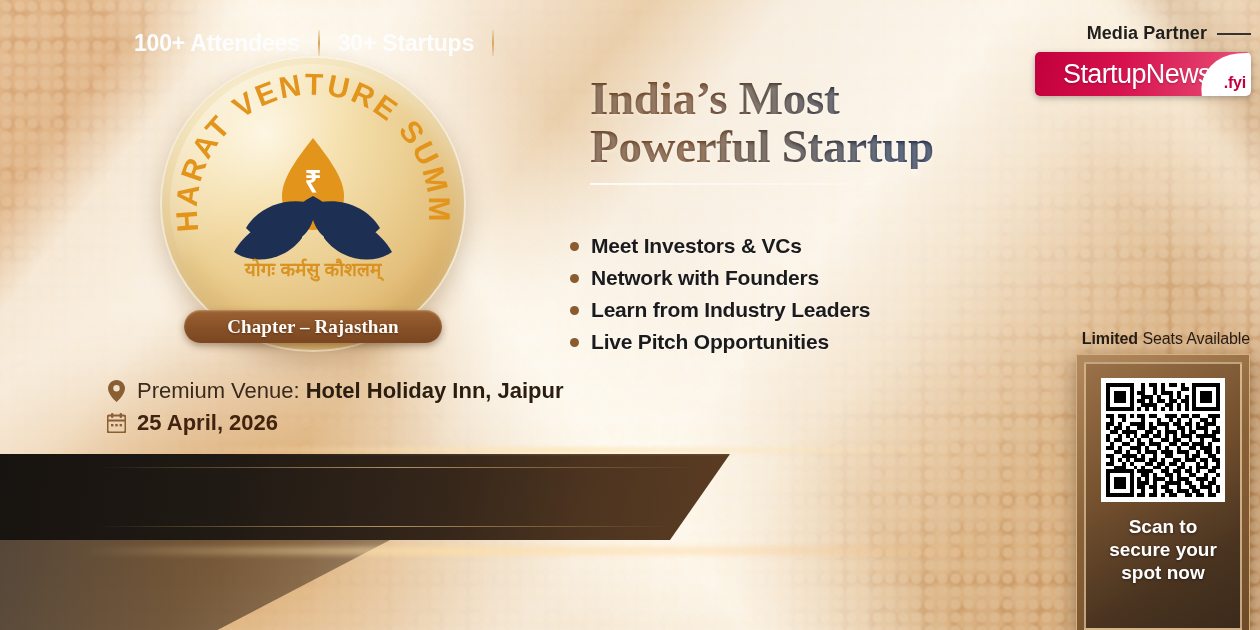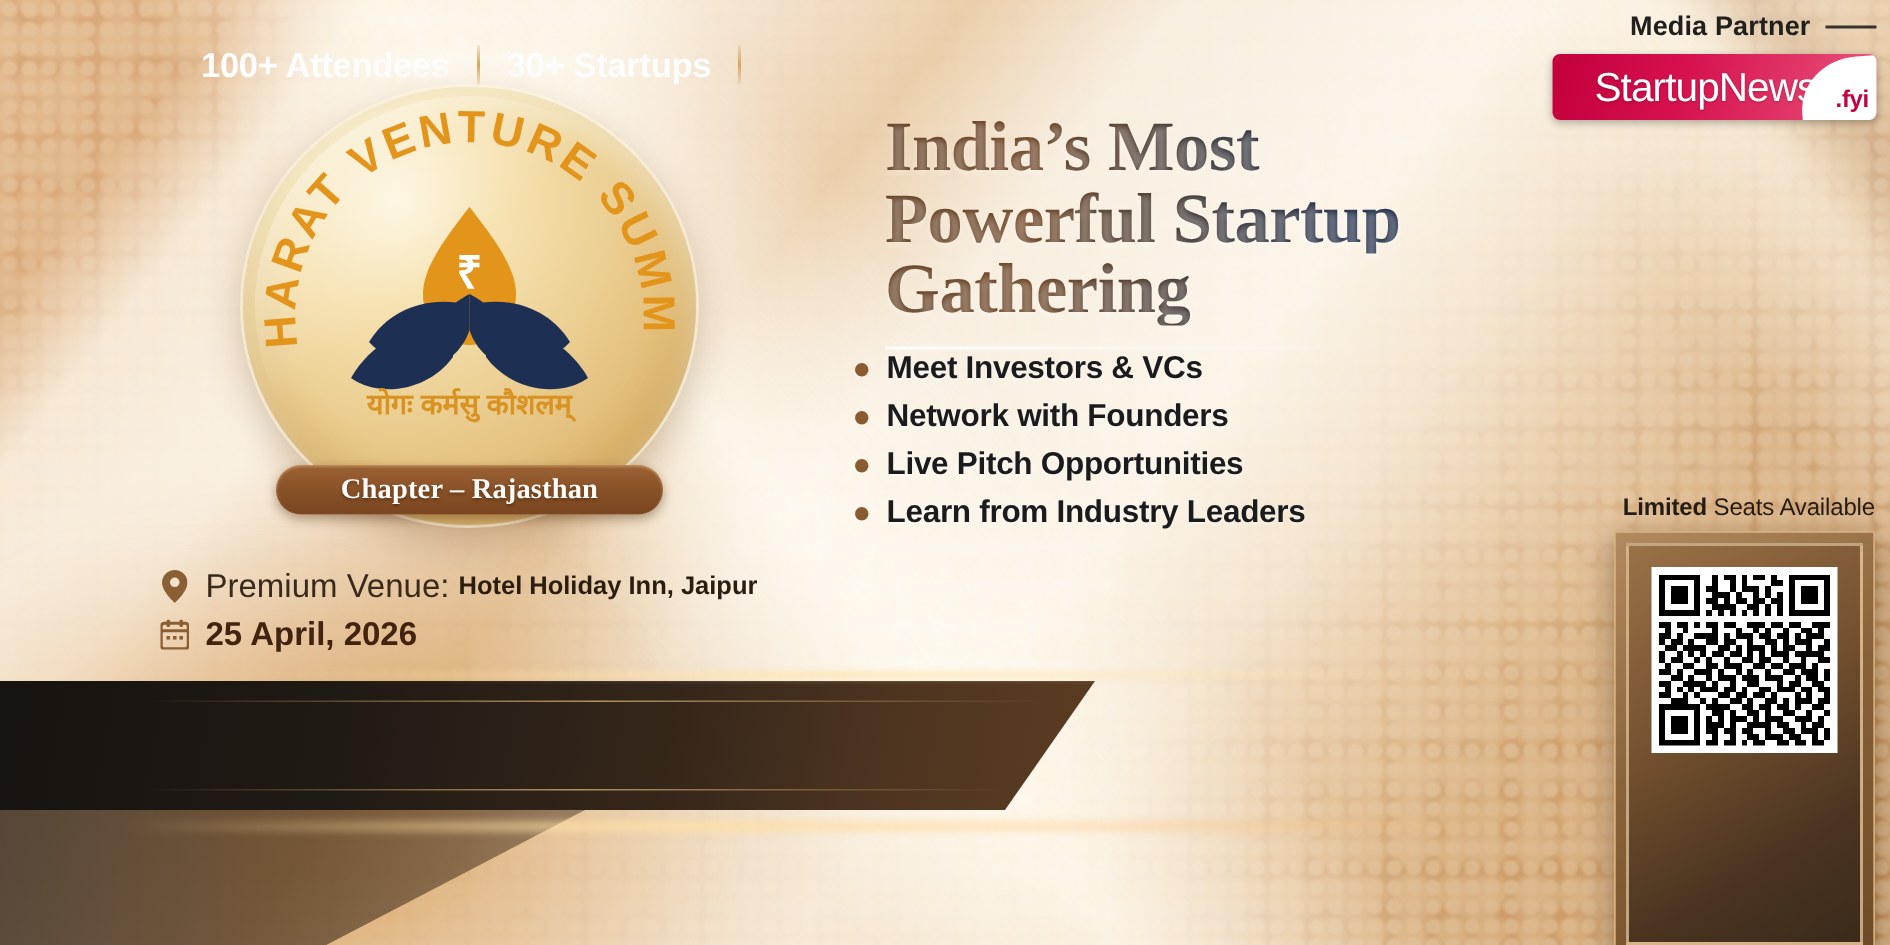--- a/index.html
+++ b/index.html
@@ -82,21 +82,21 @@
     mask-image:linear-gradient(135deg, rgba(0,0,0,.9) 0%, rgba(0,0,0,.15) 35%, rgba(0,0,0,.55) 60%, rgba(0,0,0,1) 100%);
   }
   .glow-bl {
     position:absolute; left:-120px; bottom:-140px; width:620px; height:430px;
     background:radial-gradient(ellipse at center, rgba(215,150,75,.55), rgba(215,150,75,0) 68%);
     filter:blur(18px); pointer-events:none;
   }
 
   
   .media-partner {
-    position:absolute; right:9px; top:7px;
+    position:absolute; right:9px; top:23px;
     display:flex; flex-direction:column; align-items:flex-end;
     z-index:30;
   }
   .mp-row { display:flex; align-items:center; gap:10px; }
   .mp-label {
     font-size:18px; font-weight:600; color:#22201d; letter-spacing:.1px;
   }
   .mp-dash { width:34px; height:2px; background:#3a322c; }
   .sn-logo {
     margin-top:8px; position:relative;
@@ -186,21 +186,21 @@
   .bullet .btxt {
     font-size:21px; font-weight:700; color:#1b1b1d; letter-spacing:-.2px;
     text-shadow:0 1px 2px rgba(255,255,255,.5);
   }
 
   
   .info { position:absolute; left:104px; top:378px; z-index:22; }
   .info-row { display:flex; align-items:center; margin-bottom:6px; }
   .info-icon { width:24px; margin-right:9px; display:flex; align-items:center; justify-content:center; flex:none; }
   .venue-label { font-size:22px; font-weight:400; color:#3a2a1c; }
-  .venue-value { font-size:17px; font-weight:700; color:#2b1d10; margin-left:6px; }
+  .venue-value { font-size:22px; font-weight:700; color:#2b1d10; margin-left:6px; }
   .date-value  { font-size:22px; font-weight:700; color:#41230f; }
 
   
   .stats-bar {
     position:absolute; left:-30px; top:454px; width:760px; height:86px; z-index:18;
     background:linear-gradient(100deg, #16120f 0%, #201a14 34%, #35261a 62%, #4e3520 82%, #5b3c22 100%);
     clip-path:polygon(0 0, 760px 0, 700px 86px, 0 86px);
     box-shadow:0 6px 22px rgba(70,40,15,.45);
   }
   .stats-bar::before {
@@ -321,40 +321,39 @@
     <div class="motto">योगः कर्मसु कौशलम्</div>
 
     <div class="chapter-pill">
       <span>Chapter – Rajasthan</span>
     </div>
   </div>
 
   <div class="headline">
     <div class="hl hl-line1">India’s Most</div>
     <div class="hl hl-line2">Powerful Startup</div>
-    <div class="hl hl-line3">Gathering</div>
     <div class="hl-divider"></div>
   </div>
 
   <div class="bullets">
     <div class="bullet">
       <span class="dot"></span>
       <span class="btxt">Meet Investors &amp; VCs</span>
     </div>
     <div class="bullet">
       <span class="dot"></span>
       <span class="btxt">Network with Founders</span>
     </div>
     <div class="bullet">
       <span class="dot"></span>
-      <span class="btxt">Live Pitch Opportunities</span>
+      <span class="btxt">Learn from Industry Leaders</span>
     </div>
     <div class="bullet">
       <span class="dot"></span>
-      <span class="btxt">Learn from Industry Leaders</span>
+      <span class="btxt">Live Pitch Opportunities</span>
     </div>
   </div>
 
   <div class="info">
     <div class="info-row">
       <span class="info-icon">
         <svg width="17" height="22" viewBox="0 0 17 22">
           <path d="M8.5 0C3.9 0 0 3.8 0 8.4c0 6.2 8.5 13.6 8.5 13.6S17 14.6 17 8.4C17 3.8 13.1 0 8.5 0z" fill="#8a5f33"></path>
           <circle cx="8.5" cy="8.2" r="3.2" fill="#f3e3cd"></circle>
         </svg>
@@ -433,17 +432,22 @@
             <path d="M2 21h2v1H2zM7 21h1v1H7zM9 21h1v2H9zM12 21h2v1h-2zM15 21h1v2h-1zM18 21h2v1h-2zM21 21h1v1h-1zM24 21h2v1h-2zM27 21h1v1h-1z"></path>
             <path d="M8 22h1v1H8zM10 22h2v1h-2zM14 22h1v1h-1zM17 22h2v1h-2zM20 22h2v1h-2zM23 22h1v1h-1zM26 22h2v1h-2z"></path>
             <path d="M9 23h2v1H9zM12 23h1v2h-1zM15 23h2v1h-2zM18 23h1v2h-1zM21 23h2v1h-2zM25 23h1v2h-1zM28 23h1v1h-1z"></path>
             <path d="M8 24h1v2H8zM10 24h1v1h-1zM13 24h2v1h-2zM16 24h1v2h-1zM19 24h2v1h-2zM23 24h2v1h-2zM27 24h1v2h-1z"></path>
             <path d="M9 25h2v1H9zM12 25h1v1h-1zM15 25h1v1h-1zM17 25h2v1h-2zM20 25h2v1h-2zM24 25h1v2h-1zM26 25h1v1h-1z"></path>
             <path d="M8 26h2v1H8zM11 26h2v1h-2zM14 26h2v1h-2zM18 26h1v2h-1zM21 26h2v1h-2zM25 26h2v1h-2zM28 26h1v2h-1z"></path>
             <path d="M9 27h1v2H9zM12 27h1v1h-1zM15 27h2v1h-2zM19 27h2v1h-2zM22 27h2v1h-2zM26 27h1v2h-1z"></path>
             <path d="M8 28h1v1H8zM11 28h2v1h-2zM14 28h1v1h-1zM16 28h2v1h-2zM20 28h2v1h-2zM23 28h2v1h-2zM27 28h1v1h-1z"></path>
           </g>
         </svg>
+        <div class="qr-text">
+          <div>Scan to</div>
+          <div>secure your</div>
+          <div>spot now</div>
+        </div>
       </div>
     </div>
   </div>
 
 </div>
 
 </body></html>

